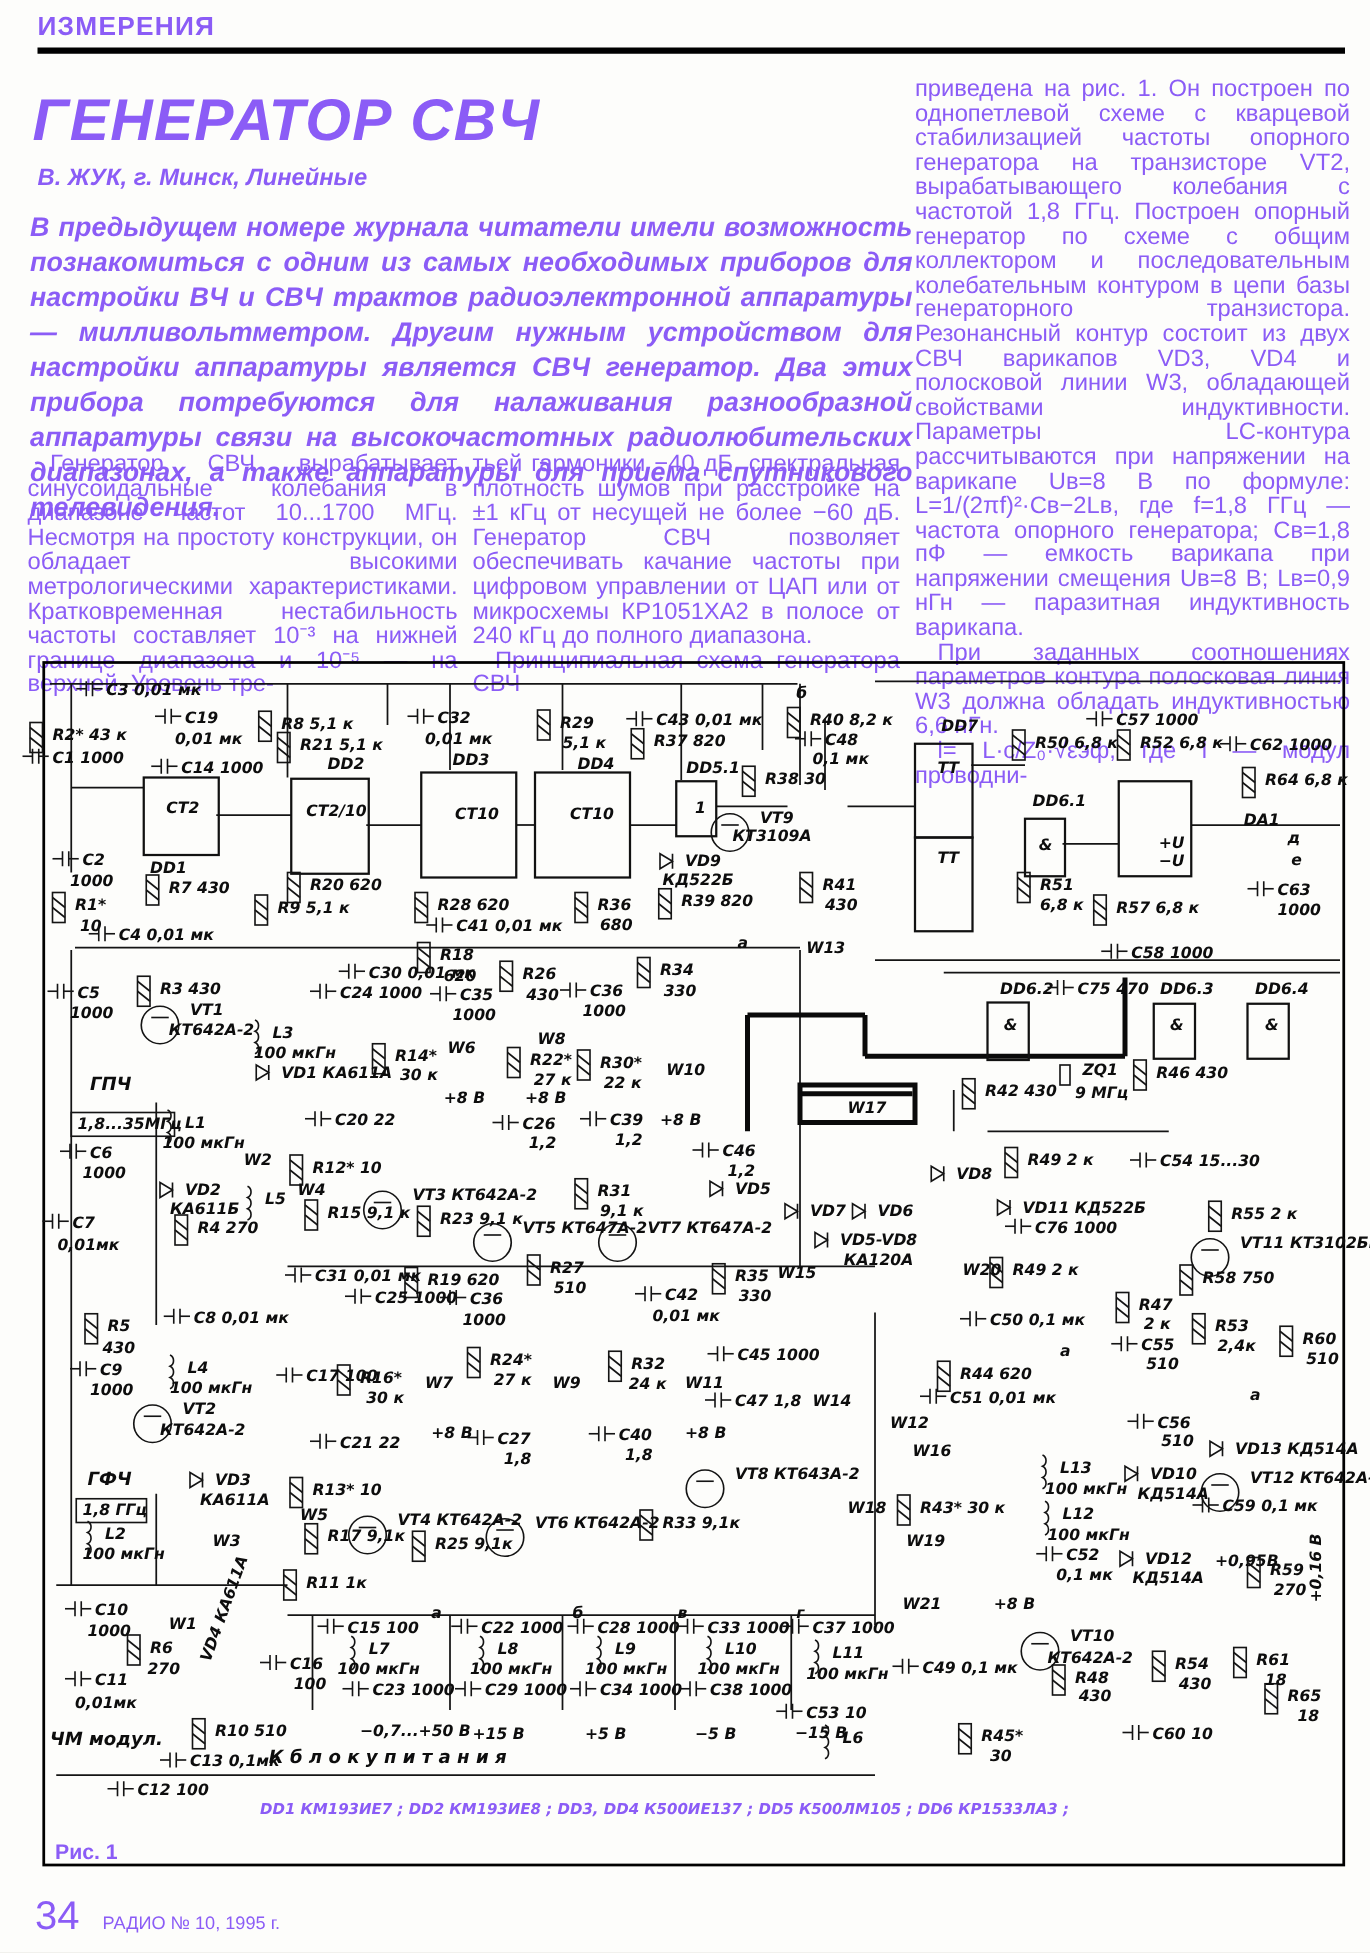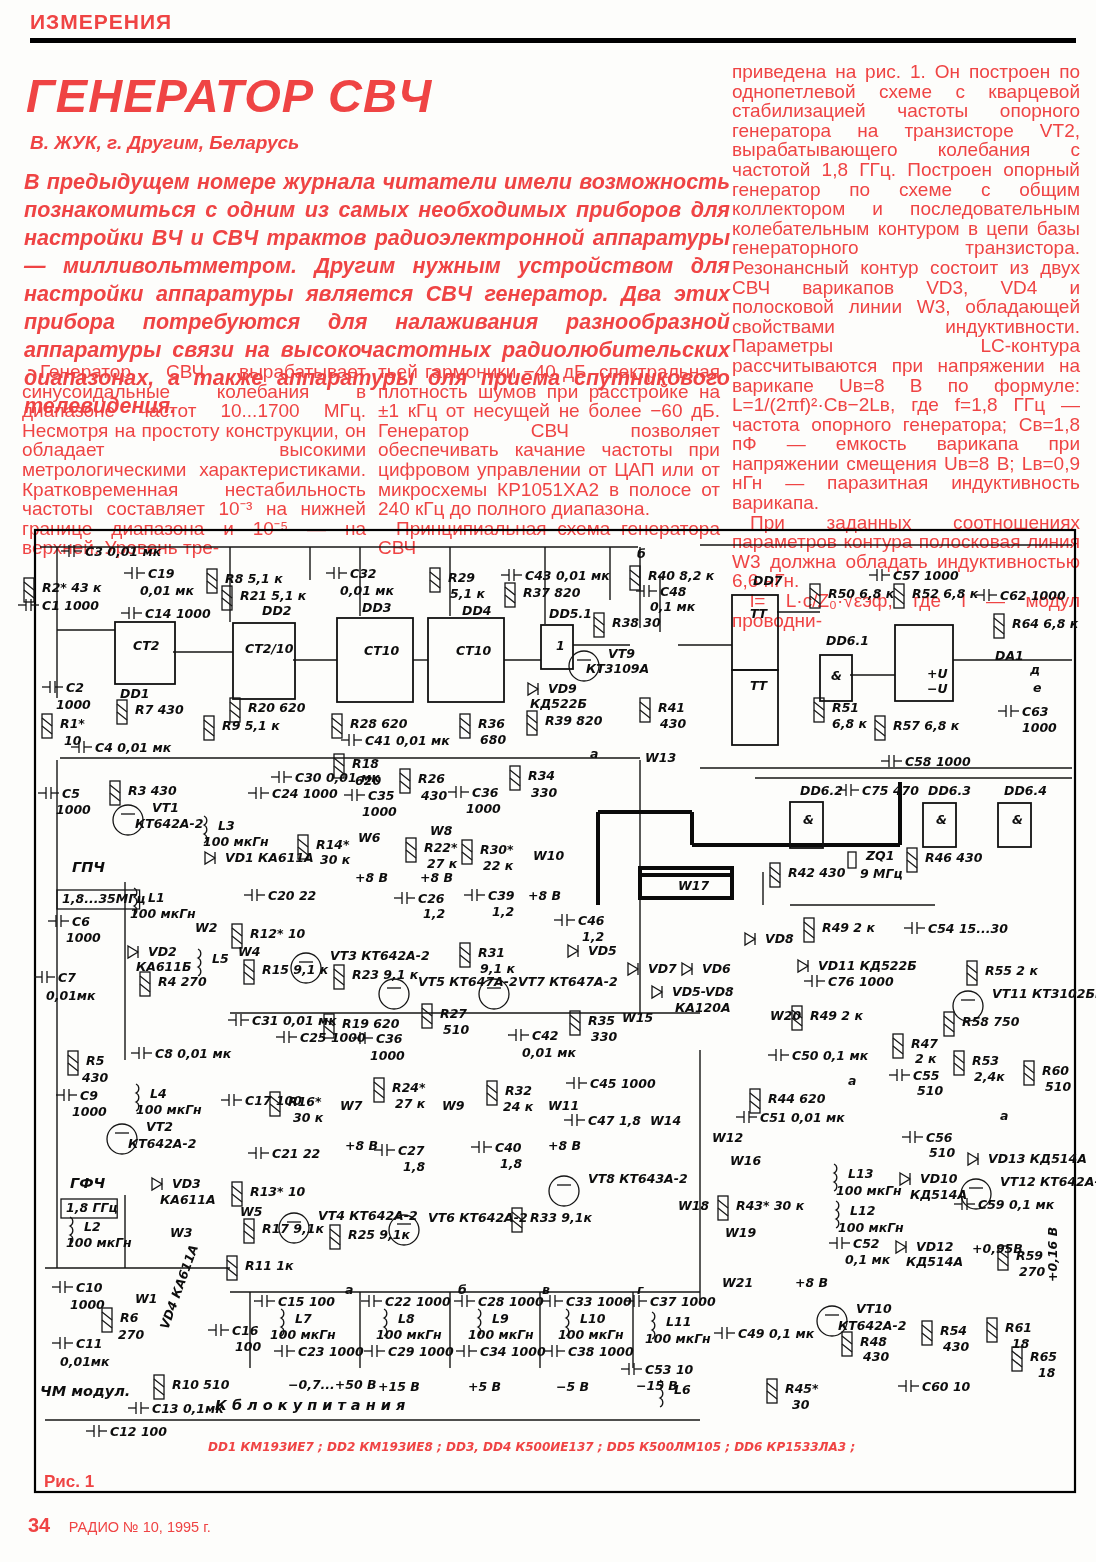--- a/index.html
+++ b/index.html
@@ -1,56 +1,56 @@
 <!DOCTYPE html>
 <html><head>
 <meta charset="utf-8">
 <style>
   html,body{margin:0;padding:0;background:#e8e8e4;}
-  #page{position:relative;width:1096px;height:1562px;background:#fdfdfb;color:#ef4444;
+  #page{position:relative;width:1096px;height:1562px;background:#fdfdfb;color:#8b5cf6;
         font-family:"Liberation Sans",sans-serif;overflow:hidden;}
   .abs{position:absolute;}
   #section-head{left:30px;top:10px;font-size:21px;font-weight:bold;letter-spacing:1px;}
   #head-rule{left:30px;top:38px;width:1046px;height:5px;background:#000;}
   #art-title{left:26px;top:68px;font-size:47px;font-weight:bold;font-style:italic;letter-spacing:1px;}
   #art-author{left:30px;top:132px;font-size:19px;font-weight:bold;font-style:italic;}
   #art-lead{left:24px;top:168px;width:706px;font-size:21.5px;line-height:28px;font-weight:bold;
             font-style:italic;text-align:justify;}
   .bodycol{font-size:19px;line-height:19.6px;text-align:justify;}
   .bodycol p{margin:0;text-indent:18px;}
   #col-left{left:22px;top:362px;width:344px;}
   #col-mid{left:378px;top:362px;width:342px;}
   #col-right{left:732px;top:62px;width:348px;}
   #figure-area{left:0;top:0;width:1096px;height:1562px;pointer-events:none;}
   #fig-caption1{left:208px;top:1440px;width:860px;font-size:12px;font-weight:bold;font-style:italic;
      font-family:"DejaVu Sans",sans-serif;white-space:nowrap;}
   #fig-caption2{left:185px;top:1462px;width:860px;font-size:15px;font-weight:bold;font-style:italic;
      font-family:"DejaVu Sans",sans-serif;white-space:nowrap;}
   #fig-label{left:44px;top:1472px;font-size:17px;font-weight:bold;}
   #footer{left:28px;top:1514px;}
-  #page-num{font-size:20px;font-weight:bold;}
+  #page-num{font-size:32px;font-weight:normal;}
   #issue{font-size:14.5px;margin-left:14px;}
   svg text{font:italic bold 12.5px "DejaVu Sans",sans-serif;fill:#0d0d0d;}
   svg text.lg{font-size:14.5px;}
   svg .wire{stroke:#141414;stroke-width:1.4;fill:none;}
   svg .bold{stroke:#0a0a0a;stroke-width:4;fill:none;}
   svg .glyph{stroke:#141414;stroke-width:1.3;fill:none;}
   svg .icbox{stroke:#111;stroke-width:1.8;fill:none;}
   svg .frame{stroke:#000;stroke-width:2.2;fill:none;}
 </style>
 </head>
 <body>
 
 <div id="page">
 
   <div class="abs" id="section-head">ИЗМЕРЕНИЯ</div>
   <div class="abs" id="head-rule"></div>
 
   <div class="abs" id="art-title">ГЕНЕРАТОР СВЧ</div>
-  <div class="abs" id="art-author">В. ЖУК, г. Другим, Беларусь</div>
+  <div class="abs" id="art-author">В. ЖУК, г. Минск, Линейные</div>
   <div class="abs" id="art-lead">В предыдущем номере журнала читатели имели возможность познакомиться с одним из самых необходимых приборов для настройки ВЧ и СВЧ трактов радиоэлектронной аппаратуры — милливольтметром. Другим нужным устройством для настройки аппаратуры является СВЧ генератор. Два этих прибора потребуются для налаживания разнообразной аппаратуры связи на высокочастотных радиолюбительских диапазонах, а также аппаратуры для приема спутникового телевидения.</div>
 
   <div class="abs bodycol" id="col-left">
     <p>Генератор СВЧ вырабатывает синусоидальные колебания в диапазоне частот 10...1700 МГц. Несмотря на простоту конструкции, он обладает высокими метрологическими характеристиками. Кратковременная нестабильность частоты составляет 10⁻³ на нижней границе диапазона и 10⁻⁵ — на верхней. Уровень тре-</p>
   </div>
   <div class="abs bodycol" id="col-mid">
     <p style="text-indent:0">тьей гармоники −40 дБ, спектральная плотность шумов при расстройке на ±1 кГц от несущей не более −60 дБ. Генератор СВЧ позволяет обеспечивать качание частоты при цифровом управлении от ЦАП или от микросхемы КР1051ХА2 в полосе от 240 кГц до полного диапазона.</p>
     <p>Принципиальная схема генератора СВЧ</p>
   </div>
   <div class="abs bodycol" id="col-right">

